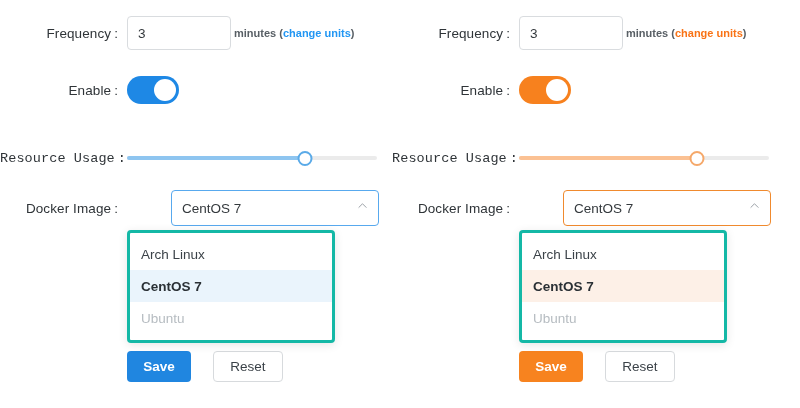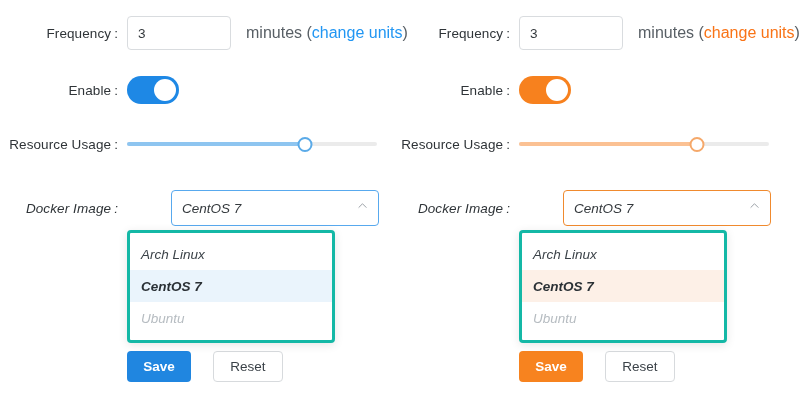--- a/index.html
+++ b/index.html
@@ -58,24 +58,25 @@
     border-radius: 4px;
     background: #fff;
     font-size: 13.5px;
     color: #34393d;
     padding: 0 10px;
     line-height: 32px;
     font-family: "Liberation Sans", sans-serif;
     outline: none;
   }
   .units {
-    margin-left: 15px;
-    font-size: 16px;
+    margin-left: 3px;
+    font-size: 11px;
     color: #585f65;
     white-space: nowrap;
+    font-weight: bold;
   }
   .units .paren { color: #585f65; }
   .link {
     cursor: pointer;
     text-decoration: none;
   }
   .theme-blue   .link { color: #2196f3; }
   .theme-orange .link { color: #f97316; }
 
   
@@ -94,21 +95,21 @@
     position: absolute;
     top: 3px;
     right: 3px;
     width: 22px;
     height: 22px;
     border-radius: 50%;
     background: #ffffff;
   }
 
   
-  .row-resource { top: 134px; left: 0; }
+  .row-resource { top: 148px; left: 0; font-family: Liberation Mono, monospace; }
   .slider {
     position: relative;
     margin-left: 9px;
     width: 250px;
     height: 20px;
     cursor: pointer;
   }
   .slider .track {
     position: absolute;
     top: 8px;
@@ -133,21 +134,21 @@
     width: 15px;
     height: 15px;
     border-radius: 50%;
     background: #ffffff;
     transform: translateX(-50%);
   }
   .theme-blue   .slider .thumb { border: 2px solid #5aaae8; }
   .theme-orange .slider .thumb { border: 2px solid #f5a86a; }
 
   
-  .row-docker { top: 190px; left: 0; font-style: italic; }
+  .row-docker { top: 190px; left: 0; }
   .select-wrap { position: relative; margin-left: 9px; padding-left: 44px; }
   .select-box {
     position: relative;
     width: 208px;
     height: 36px;
     border-radius: 4px;
     background: #fff;
     display: flex;
     align-items: center;
     padding: 0 10px;

